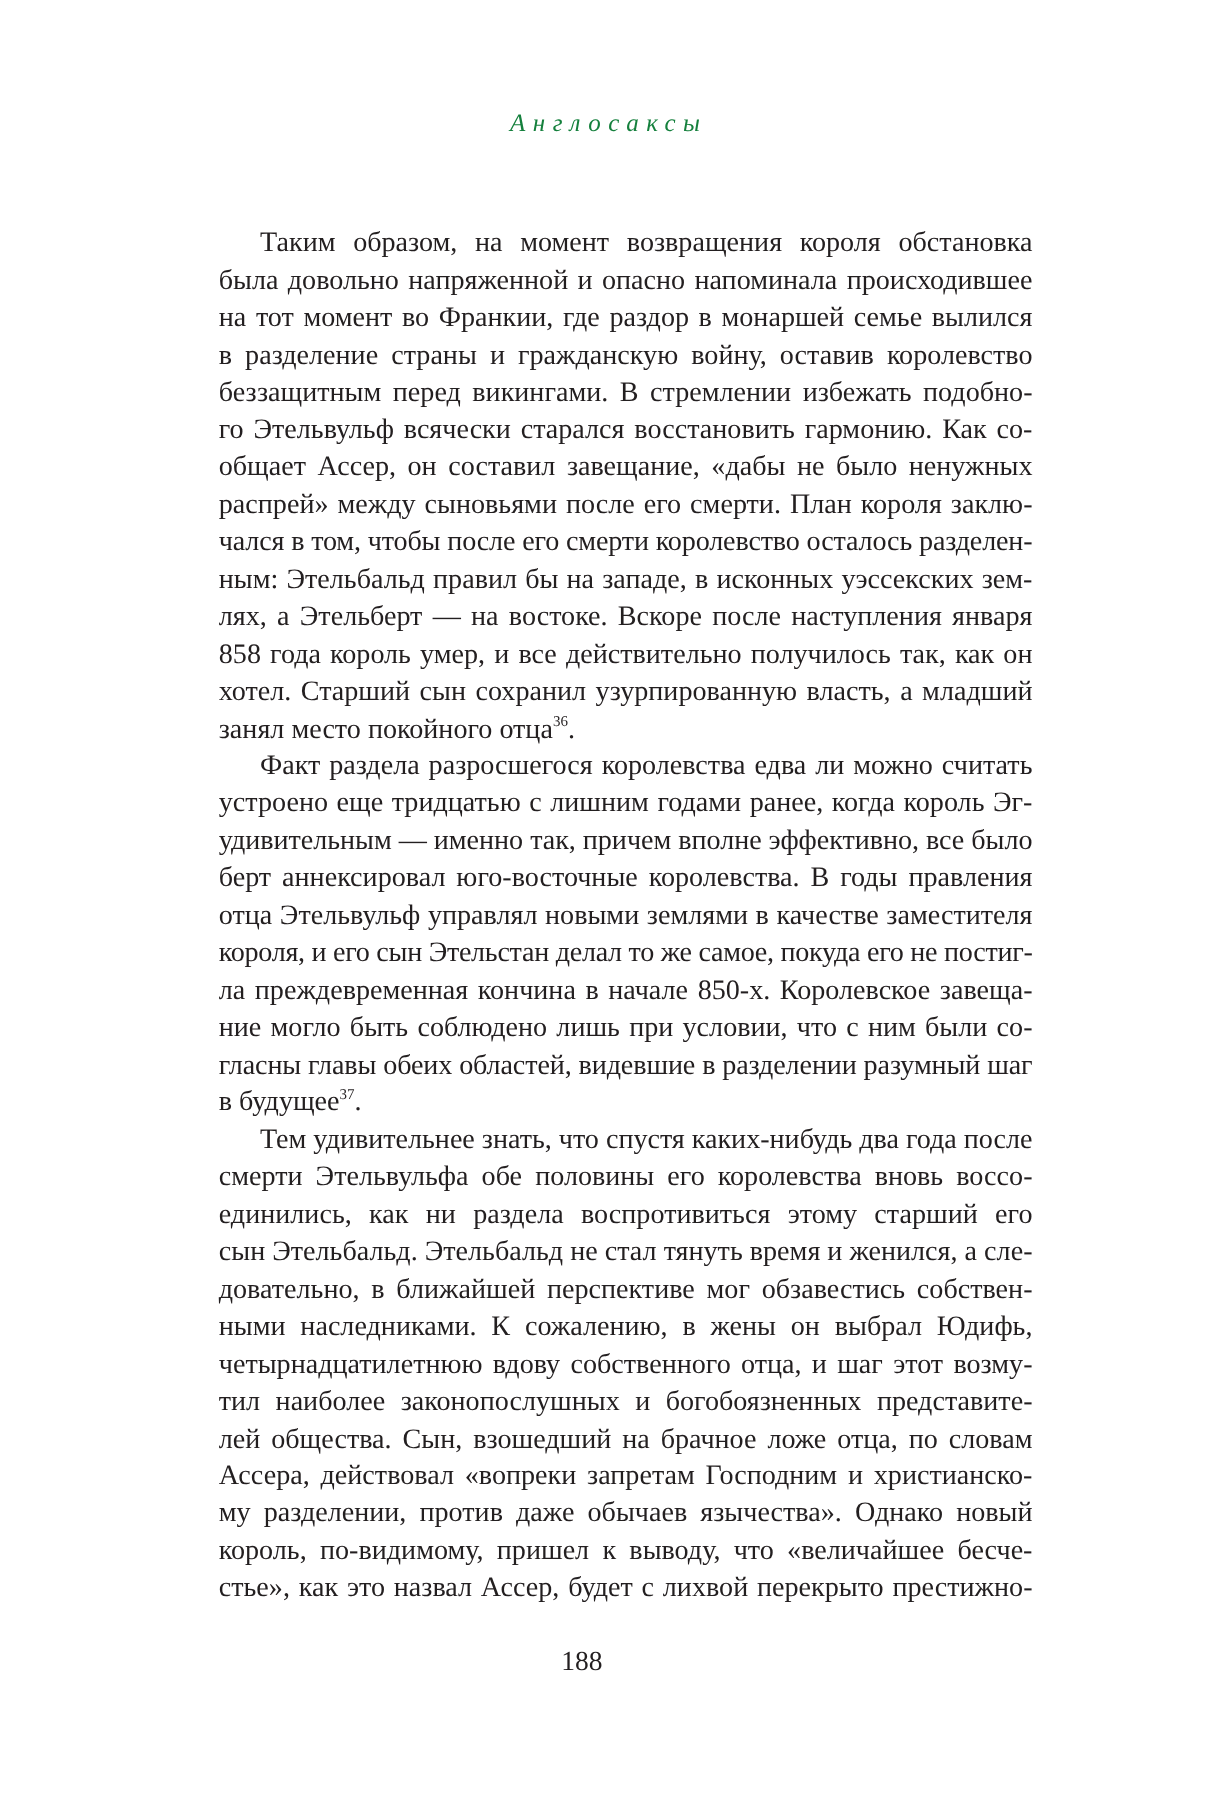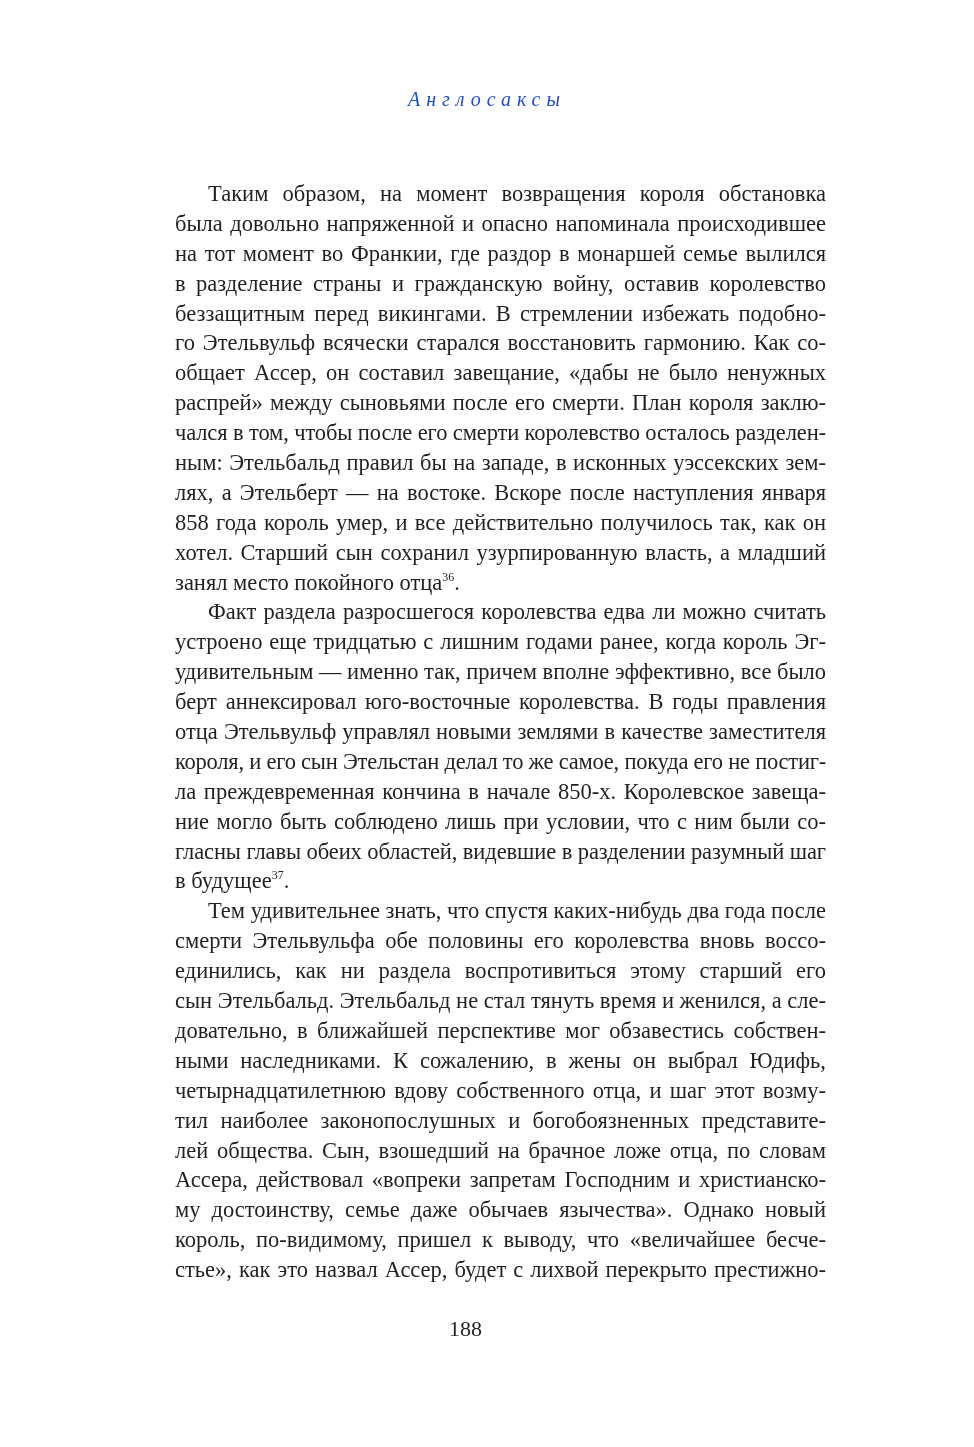--- a/index.html
+++ b/index.html
@@ -1,21 +1,21 @@
 <!DOCTYPE html>
 <html><head>
 <meta charset="utf-8">
 <style>
   html, body { margin: 0; padding: 0; background: #ffffff; }
   body { width: 974px; height: 1447px; position: relative; overflow: hidden; }
   .page { position: absolute; left: 0; top: 0; width: 974px; height: 1447px; background: #ffffff; }
   .running-head {
     position: absolute; left: 0; width: 974px; top: 88px; text-align: center;
     font-family: "Liberation Serif", "DejaVu Serif", serif; font-style: italic;
-    font-size: 20px; letter-spacing: 6px; color: #1d4ed8;
+    font-size: 20px; letter-spacing: 6px; color: #15803d;
   }
   .body-text {
     position: absolute; left: 175px; top: 156px; width: 651px;
     font-family: "Liberation Serif", "DejaVu Serif", serif;
     font-size: 22.5px; color: #231f20; margin-top: 23px;
   }
   .line {
     height: 29.9px; line-height: 29.9px; white-space: nowrap;
     text-align: justify; text-align-last: justify; display: block;
   }
@@ -70,20 +70,20 @@
       <span class="line indent" style="letter-spacing: -0.0120968px;">Тем удивительнее знать, что спустя каких-нибудь два года после</span>
       <span class="line">смерти Этельвульфа обе половины его королевства вновь воссо-</span>
       <span class="line">единились, как ни раздела воспротивиться этому старший его</span>
       <span class="line">сын Этельбальд. Этельбальд не стал тянуть время и женился, а сле-</span>
       <span class="line">довательно, в ближайшей перспективе мог обзавестись собствен-</span>
       <span class="line">ными наследниками. К сожалению, в жены он выбрал Юдифь,</span>
       <span class="line">четырнадцатилетнюю вдову собственного отца, и шаг этот возму-</span>
       <span class="line">тил наиболее законопослушных и богобоязненных представите-</span>
       <span class="line">лей общества. Сын, взошедший на брачное ложе отца, по словам</span>
       <span class="line">Ассера, действовал «вопреки запретам Господним и христианско-</span>
-      <span class="line">му достоинству, семье даже обычаев язычества». Однако новый</span>
+      <span class="line">му разделении, против даже обычаев язычества». Однако новый</span>
       <span class="line">король, по-видимому, пришел к выводу, что «величайшее бесче-</span>
       <span class="line">стье», как это назвал Ассер, будет с лихвой перекрыто престижно-</span>
     </div>
   </div>
 
   <div class="folio">188</div>
 </div>
 
 </body></html>

